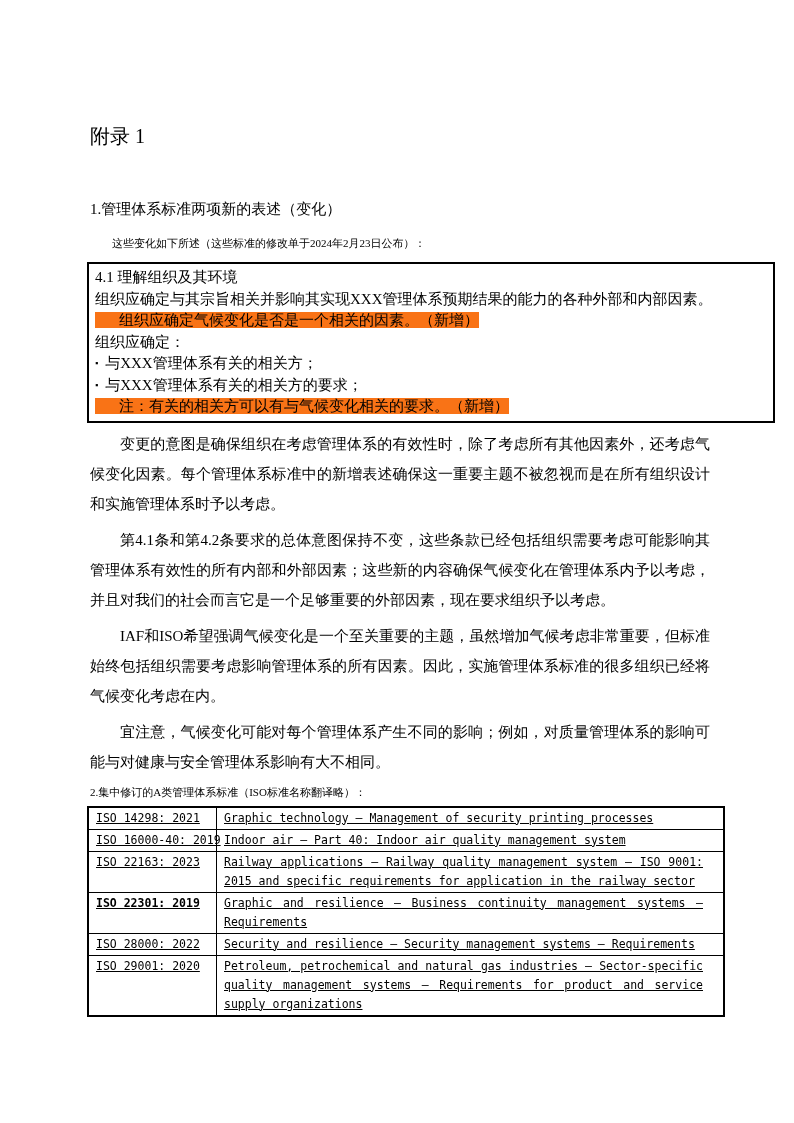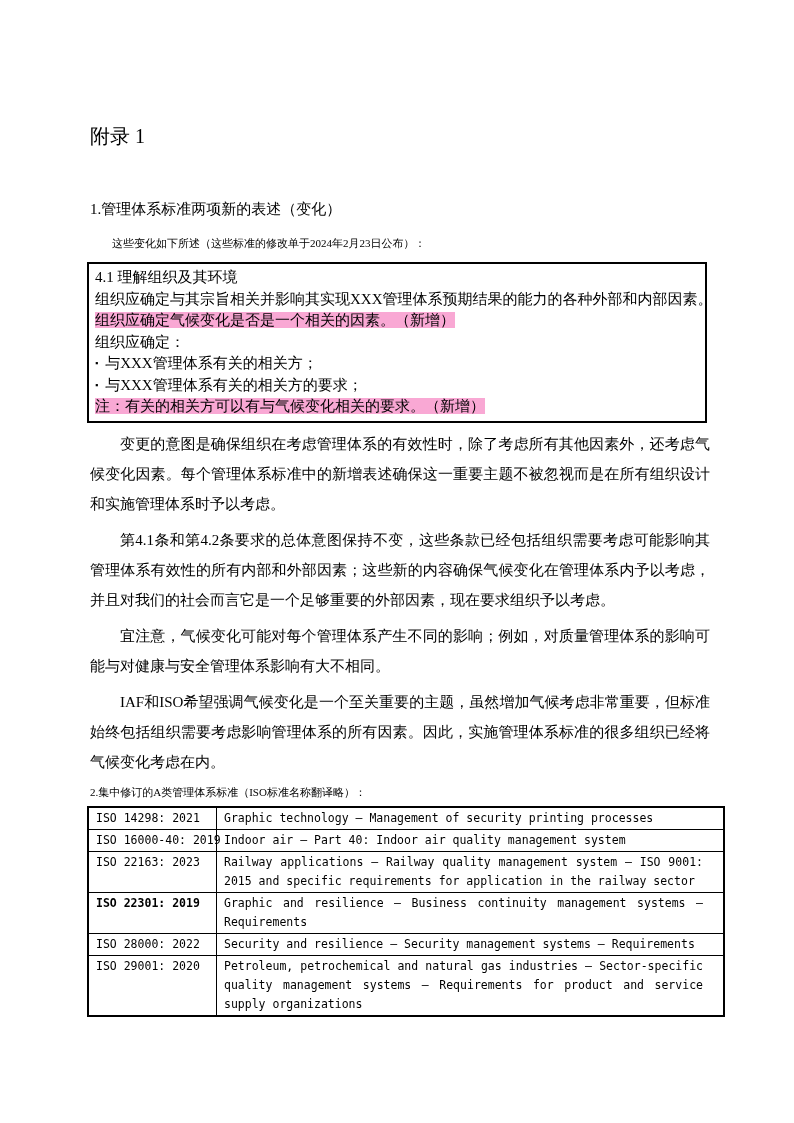--- a/index.html
+++ b/index.html
@@ -6,36 +6,36 @@
   .page{
     width:794px;height:1123px;background:#ffffff;position:relative;
     font-family:"Liberation Serif","DejaVu Serif",serif;color:#000;
     box-sizing:border-box;overflow:hidden;
   }
   .content{position:absolute;left:90px;top:126px;width:620px;}
   .appendix{font-size:20px;line-height:20px;}
   .sec-title{font-size:15px;line-height:22px;margin-top:52px;}
   .intro{font-size:11px;line-height:22px;margin-top:12px;text-indent:2em;}
   .excerpt-box{
-    margin-top:8px;margin-left:-3px;width:620px;box-sizing:border-box;
+    margin-top:8px;margin-left:-3px;width:688px;box-sizing:border-box;
     border:2px solid #000;padding:3px 6px;font-size:15px;line-height:21.5px;
   }
   .excerpt-box .line{white-space:nowrap;}
-  .hl{background:#f9a8d4;}
+  .hl{background:#f97316;padding-left:24px;}
   .bullet-line .bullet{font-size:9px;vertical-align:2px;margin-right:7px;}
   .para{font-size:15px;line-height:30px;text-indent:2em;margin:0;margin-top:6px;text-align:justify;}
   .sec2-title{font-size:11px;line-height:22px;margin-top:4px;}
   table.std-table{
     border-collapse:collapse;margin-top:3px;margin-left:-3px;width:607px;
     table-layout:fixed;
   }
   table.std-table td{
     border:1px solid #000;vertical-align:top;
     font-family:"DejaVu Sans Mono","Liberation Mono",monospace;
-    font-size:11.5px;line-height:19px;padding:1px 20px 1px 7px;
+    font-size:11.5px;line-height:19px;padding:1px 20px 1px 7px;text-decoration:underline;
   }
   table.std-table{border:2px solid #000;}
   td.col-std{width:100px;white-space:nowrap;}
   td.col-desc{width:479px;text-align:justify;}
   tr.bold-row td.col-std{font-weight:bold;}
 </style>
 </head>
 <body>
 
 <div class="page">
@@ -52,22 +52,22 @@
       <div class="line">组织应确定与其宗旨相关并影响其实现XXX管理体系预期结果的能力的各种外部和内部因素。</div>
       <div class="line"><span class="hl">组织应确定气候变化是否是一个相关的因素。（新增）</span></div>
       <div class="line">组织应确定：</div>
       <div class="line bullet-line"><span class="bullet">▪</span><span>与XXX管理体系有关的相关方；</span></div>
       <div class="line bullet-line"><span class="bullet">▪</span><span>与XXX管理体系有关的相关方的要求；</span></div>
       <div class="line"><span class="hl">注：有关的相关方可以有与气候变化相关的要求。（新增）</span></div>
     </div>
 
     <p class="para">变更的意图是确保组织在考虑管理体系的有效性时，除了考虑所有其他因素外，还考虑气候变化因素。每个管理体系标准中的新增表述确保这一重要主题不被忽视而是在所有组织设计和实施管理体系时予以考虑。</p>
     <p class="para">第4.1条和第4.2条要求的总体意图保持不变，这些条款已经包括组织需要考虑可能影响其管理体系有效性的所有内部和外部因素；这些新的内容确保气候变化在管理体系内予以考虑，并且对我们的社会而言它是一个足够重要的外部因素，现在要求组织予以考虑。</p>
+    <p class="para">IAF和ISO希望强调气候变化是一个至关重要的主题，虽然增加气候考虑非常重要，但标准始终包括组织需要考虑影响管理体系的所有因素。因此，实施管理体系标准的很多组织已经将气候变化考虑在内。</p>
     <p class="para">宜注意，气候变化可能对每个管理体系产生不同的影响；例如，对质量管理体系的影响可能与对健康与安全管理体系影响有大不相同。</p>
-    <p class="para">IAF和ISO希望强调气候变化是一个至关重要的主题，虽然增加气候考虑非常重要，但标准始终包括组织需要考虑影响管理体系的所有因素。因此，实施管理体系标准的很多组织已经将气候变化考虑在内。</p>
 
     <div class="sec2-title">2.集中修订的A类管理体系标准（ISO标准名称翻译略）：</div>
 
     <table class="std-table">
       <tbody>
         <tr>
           <td class="col-std">ISO 14298: 2021</td>
           <td class="col-desc">Graphic technology — Management of security printing processes</td>
         </tr>
         <tr>

